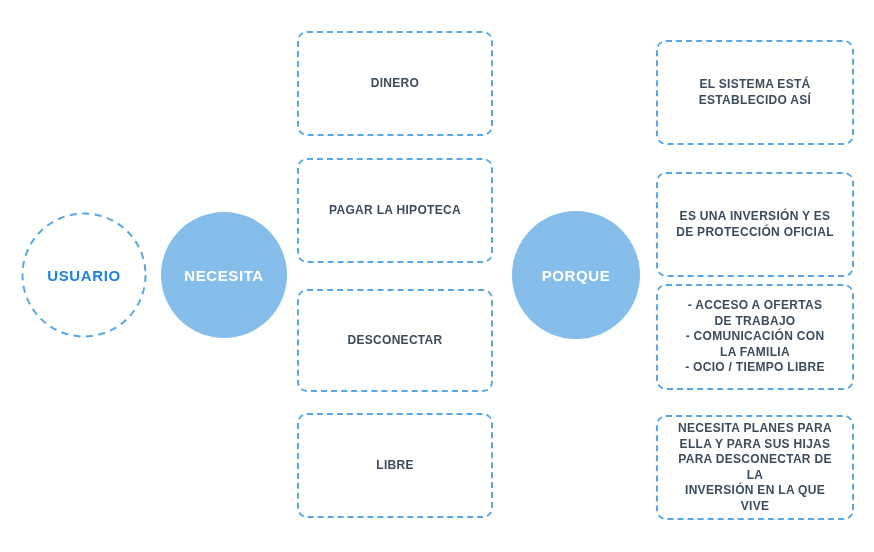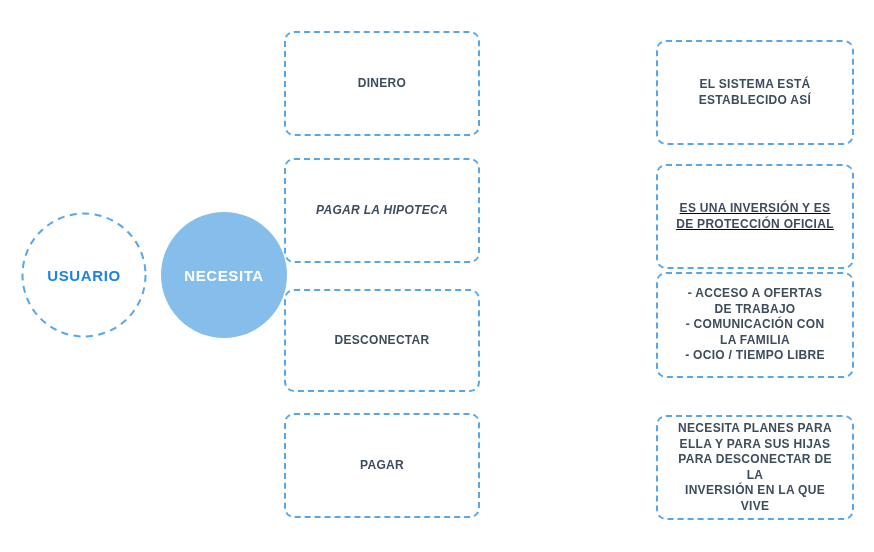--- a/index.html
+++ b/index.html
@@ -69,61 +69,64 @@
   }
   .dbox-label {
     color: #3d4c5c;
     font-weight: 700;
     font-size: 12px;
     line-height: 15.5px;
     letter-spacing: 0.3px;
     white-space: pre-line;
   }
   
-  .col-needs .dbox { left: 284px; width: 196px; }
+  .col-needs .dbox { left: 297px; width: 196px; }
   .need-0 { top: 31px;  height: 105px; }
-  .need-1 { top: 158px; height: 105px; font-style: italic; }
+  .need-1 { top: 158px; height: 105px; }
   .need-2 { top: 289px; height: 103px; }
   .need-3 { top: 413px; height: 105px; }
   
   .col-reasons .dbox { left: 656px; width: 198px; }
   .reason-0 { top: 40px;  height: 105px; }
-  .reason-1 { top: 164px; height: 105px; text-decoration: underline; }
-  .reason-2 { top: 272px; height: 106px; }
+  .reason-1 { top: 172px; height: 105px; }
+  .reason-2 { top: 284px; height: 106px; }
   .reason-3 { top: 415px; height: 105px; }
 </style>
 </head>
 <body>
 
 <div class="canvas">
 
   <div class="circle node-usuario">
     <svg class="dashed-ring" width="126" height="126" viewBox="0 0 126 126">
       <circle cx="63" cy="63" r="61.5" fill="none" stroke="#57a7e8" stroke-width="2" stroke-dasharray="7 5.5"></circle>
     </svg>
     <span class="circle-label">USUARIO</span>
   </div>
 
   <div class="circle filled node-necesita">
     <span class="circle-label">NECESITA</span>
   </div>
 
+  <div class="circle filled node-porque">
+    <span class="circle-label">PORQUE</span>
+  </div>
 
   <div class="col-needs">
     <div class="dbox need-0">
       <span class="dbox-label">DINERO</span>
     </div>
     <div class="dbox need-1">
       <span class="dbox-label">PAGAR LA HIPOTECA</span>
     </div>
     <div class="dbox need-2">
       <span class="dbox-label">DESCONECTAR</span>
     </div>
     <div class="dbox need-3">
-      <span class="dbox-label">PAGAR</span>
+      <span class="dbox-label">LIBRE</span>
     </div>
   </div>
 
   <div class="col-reasons">
     <div class="dbox reason-0">
       <span class="dbox-label">EL SISTEMA ESTÁ
 ESTABLECIDO ASÍ</span>
     </div>
     <div class="dbox reason-1">
       <span class="dbox-label">ES UNA INVERSIÓN Y ES

